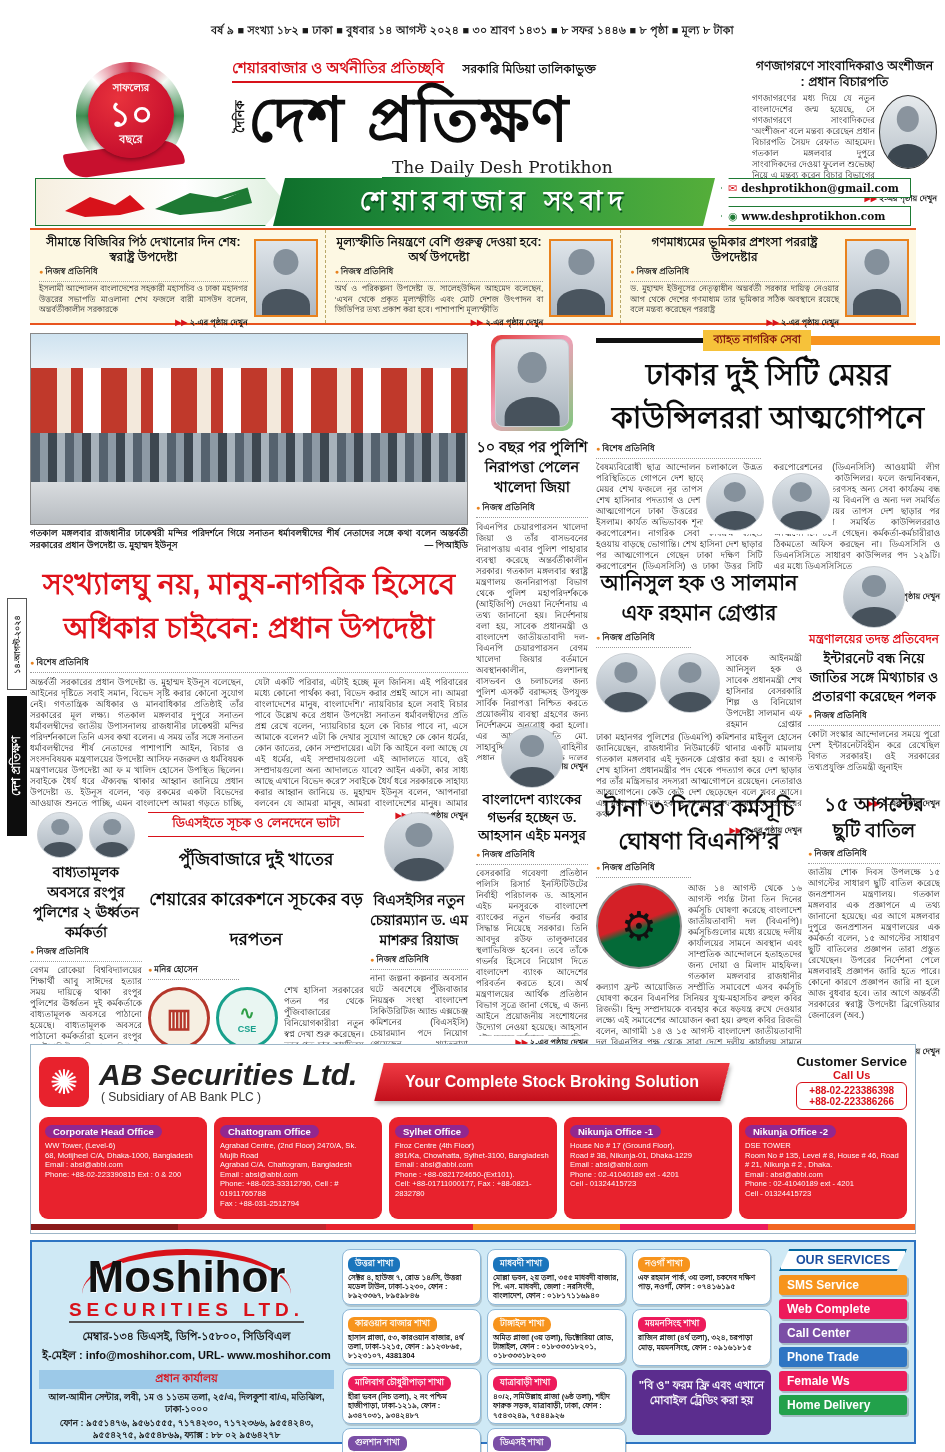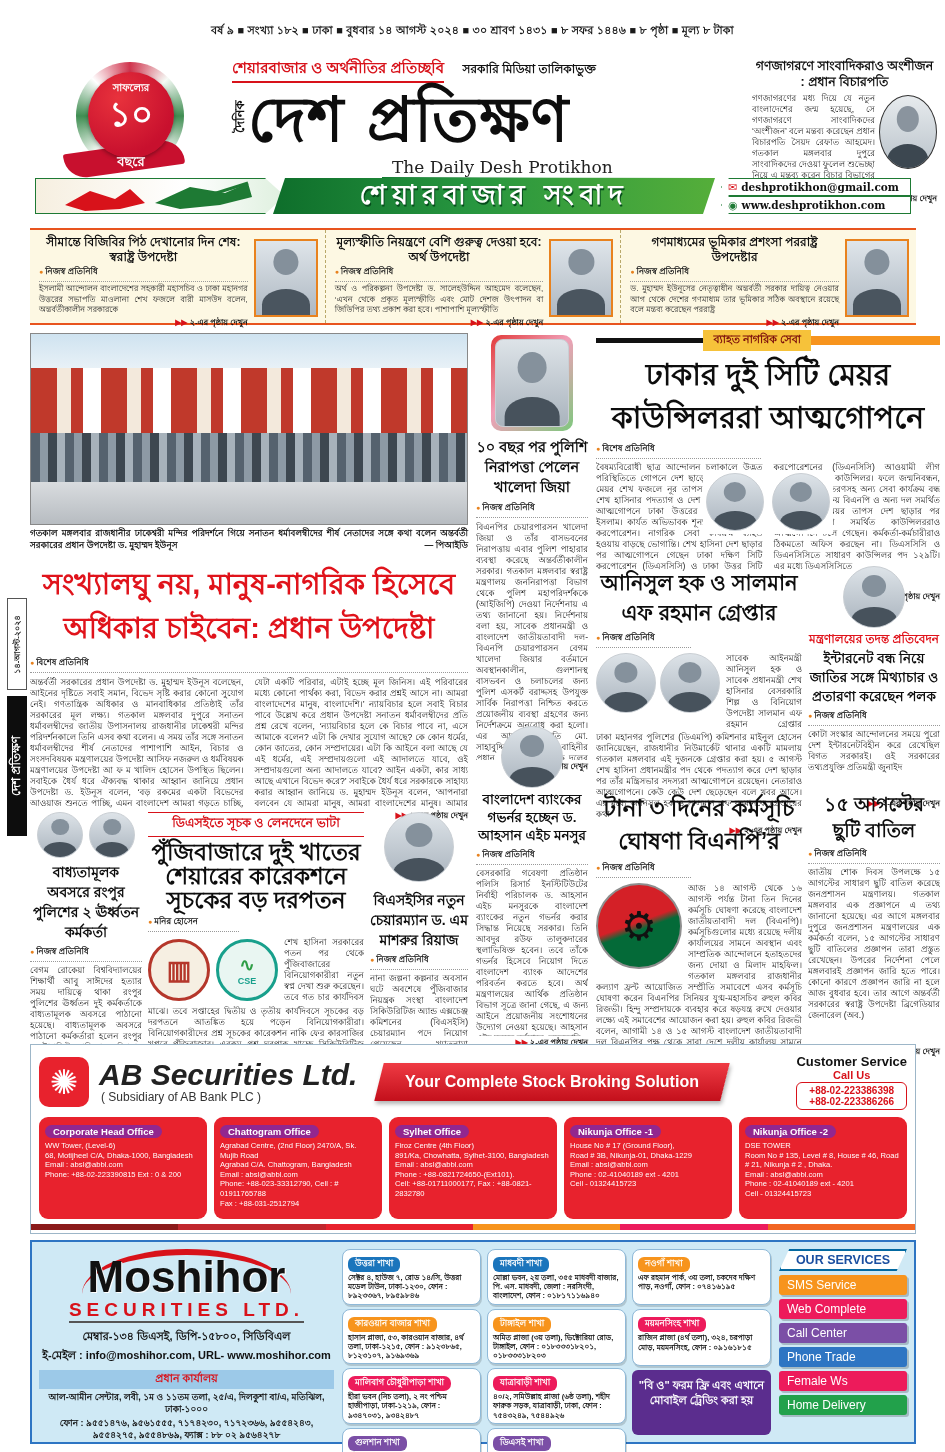--- a/index.html
+++ b/index.html
@@ -12,21 +12,21 @@
   
   .dateline { width:100%; top:22px; font-size:11px; font-weight:bold; color:#1a1a1a; text-align:center; letter-spacing:.2px; }
   .badge { left:58px; top:68px; width:150px; height:110px; }
   .badge-ring { position:absolute; left:18px; top:-6px; width:108px; height:108px; border-radius:50%;
     background:conic-gradient(#c8102e,#f4f9f4,#1e7a34,#fff,#c8102e,#eef6ee,#1e7a34,#fff,#c8102e); opacity:.85; }
   .badge-circle { position:absolute; left:30px; top:4px; width:86px; height:86px; border-radius:50%;
     background:radial-gradient(circle at 35% 30%, #e8323c, #c8102e 70%); color:#fff; text-align:center;
     box-shadow:0 2px 4px rgba(0,0,0,.35); }
   .badge-top { font-size:10px; padding-top:8px; font-weight:bold; }
   .badge-num { font-size:34px; font-weight:bold; line-height:34px; }
-  .badge-bottom { font-size:13px; font-weight:bold;margin-top:21px; }
+  .badge-bottom { font-size:11px; font-weight:bold; }
   .badge-ribbon { position:absolute; left:6px; top:78px; width:120px; height:26px; background:#c8102e;
     border-radius:4px 40px 6px 40px; transform:rotate(-8deg); }
   .mast-center { left:232px; top:56px; width:515px; }
   .mast-tagline { color:#d8121a; font-weight:bold; font-size:15px; display:inline-block; border-bottom:2px solid #d8121a; }
   .mast-listed { color:#111; font-weight:bold; font-size:12px; display:inline-block; margin-left:14px; }
   .mast-title-row { display:flex; align-items:flex-end; margin-top:2px; }
   .mast-daily { font-size:13px; font-weight:bold; color:#111; transform:rotate(-90deg); width:16px; height:60px; line-height:60px; }
   .mast-title { font-size:62px; font-weight:bold; color:#0d0d0d; line-height:70px; letter-spacing:1px;
     font-family:"DejaVu Serif", serif; }
   .mast-sub { font-family:"DejaVu Serif", serif; font-size:17px; color:#222; margin-top:2px; padding-left:160px; }
@@ -35,21 +35,21 @@
   .side-story h3 { font-size:12.5px; line-height:16px; color:#111; text-align:center; }
   .side-story p { font-size:8.5px; line-height:11px; color:#222; text-align:justify; margin-top:3px; }
   .oval-photo { float:right; width:58px; height:74px; border:1px solid #333; border-radius:50%;
     background:linear-gradient(#e7ebee,#b9c2ca); margin:2px 0 2px 4px; position:relative; overflow:hidden; }
   .oval-photo::before { content:""; position:absolute; top:14%; left:50%; transform:translateX(-50%); width:40%; height:36%;
     border-radius:50%; background:#8a949e; }
   .oval-photo::after { content:""; position:absolute; bottom:-10%; left:50%; transform:translateX(-50%); width:74%; height:44%;
     border-radius:50% 50% 0 0; background:#3c4750; }
 
   
-  .gbanner { left:35px; top:178px; width:876px; height:36px; display:flex; align-items:stretch; }
+  .gbanner { left:35px; top:178px; width:876px; height:48px; display:flex; align-items:stretch; }
   .gb-art { width:250px; background:linear-gradient(90deg,#f6efe0,#ffffff 60%,#dff0df); border:1px solid #1e7a34;
     clip-path:polygon(0 0,92% 0,100% 50%,92% 100%,0 100%); display:flex; align-items:center; justify-content:center; }
   .gb-mid { flex:1; background:linear-gradient(90deg,#0e6e2b,#27963f 45%,#55ae3a); display:flex; align-items:center;
     justify-content:center; margin-left:-12px; clip-path:polygon(12px 0,100% 0,calc(100% - 12px) 100%,0 100%); }
   .gb-title { color:#fff; font-weight:bold; font-size:27px; letter-spacing:6px; text-shadow:1px 2px 0 #064d1c; }
   .gb-contact { width:190px; margin-left:6px; display:flex; flex-direction:column; justify-content:space-between; }
   .gb-pill { height:20px; background:#fff; border:1.5px solid #1e7a34; display:flex; align-items:center; gap:4px;
     padding:0 6px; clip-path:polygon(8px 0,100% 0,100% 100%,8px 100%,0 50%); }
   .gb-pill span.txt { font-size:10.5px; font-weight:bold; color:#111; font-family:"DejaVu Serif", serif; }
 
@@ -148,21 +148,21 @@
   .mo-col { flex:1; display:flex; flex-direction:column; gap:4px; }
   .mo-branch { background:#fff; border:1px solid #8fb9d8; border-radius:8px; padding:2px 5px 3px; flex:1;
     box-shadow:1px 2px 0 rgba(0,0,0,.15); }
   .mo-branch .bname { color:#fff; font-size:8.6px; font-weight:bold; border-radius:6px; display:inline-block; padding:0 7px 1px; }
   .mo-branch .baddr { font-size:7.4px; line-height:9.2px; color:#111; font-weight:bold; margin-top:1px; }
   .mo-promo { background:#5b2d8e; color:#fff; font-weight:bold; font-size:11px; text-align:center; border-radius:6px;
     padding:8px 6px; line-height:15px; flex:1; }
   .mo-services { width:128px; }
   .mo-srv-title { background:#fff; border:2px solid #0369a1; color:#1b4fa0; font-weight:bold; font-size:12.5px;
     text-align:center; padding:2px 0; clip-path:polygon(8% 0,100% 0,92% 100%,0 100%); }
-  .mo-srv { color:#fff; font-weight:normal; font-size:12px; text-align:left; padding:3px 8px; margin-top:4px;
+  .mo-srv { color:#fff; font-weight:bold; font-size:12px; text-align:left; padding:3px 8px; margin-top:4px;
     border-radius:3px; box-shadow:2px 2px 0 rgba(0,0,0,.2); }
 </style>
 </head>
 <body>
 
 <div class="page">
 
   <div class="abs dateline">বর্ষ ৯ ■ সংখ্যা ১৮২ ■ ঢাকা ■ বুধবার ১৪ আগস্ট ২০২৪ ■ ৩০ শ্রাবণ ১৪৩১ ■ ৮ সফর ১৪৪৬ ■ ৮ পৃষ্ঠা ■ মূল্য ৮ টাকা</div>
 
   <div class="abs badge">
@@ -359,21 +359,21 @@
       <div class="avatar" style="width:46px; height:46px;"></div>
     </div>
     <div class="hl-blk ctr" style="font-size:14px; line-height:20px; margin-top:4px;">বাধ্যতামূলক অবসরে রংপুর পুলিশের ২ ঊর্ধ্বতন কর্মকর্তা</div>
     <div class="byline" style="margin-top:3px;">নিজস্ব প্রতিনিধি</div>
     <div class="body-txt" style="height:112px; margin-top:3px;">বেগম রোকেয়া বিশ্ববিদ্যালয়ের শিক্ষার্থী আবু সাঈদের হত্যার সময় দায়িত্বে থাকা রংপুর পুলিশের ঊর্ধ্বতন দুই কর্মকর্তাকে বাধ্যতামূলক অবসরে পাঠানো হয়েছে। বাধ্যতামূলক অবসরে পাঠানো কর্মকর্তারা হলেন রংপুর মেট্রোপলিটন পুলিশের কমিশনার মো. মনিরুজ্জামান ও রংপুর রেঞ্জের</div>
     <div class="more">২-এর পৃষ্ঠায় দেখুন</div>
   </div>
 
   <div class="abs" style="left:148px; top:812px; width:216px;">
     <div class="tag-redbox">ডিএসইতে সূচক ও লেনদেনে ভাটা</div>
-    <div class="hl-blk ctr" style="font-size:23px; line-height:24px; margin-top:3px;">পুঁজিবাজারে দুই খাতের শেয়ারের কারেকশনে সূচকের বড় দরপতন</div>
+    <div class="hl-blk ctr" style="font-size:17px; line-height:40px; margin-top:3px;">পুঁজিবাজারে দুই খাতের শেয়ারের কারেকশনে সূচকের বড় দরপতন</div>
     <div class="byline" style="width:42%; margin-top:3px;">মনির হোসেন</div>
     <div style="display:flex; gap:6px; margin-top:5px; align-items:center;">
       <div class="logo-dse">▥</div>
       <div class="logo-cse">
         <span style="font-size:18px;">∿</span>
         <span style="font-size:9px; color:#18a08c;">CSE</span>
       </div>
       <div class="body-txt" style="flex:1; height:66px;">শেখ হাসিনা সরকারের পতন পর থেকে পুঁজিবাজারের বিনিয়োগকারীরা নতুন স্বপ্ন দেখা শুরু করেছেন। তবে গত চার কার্যদিবস সূচকের বড় উত্থানে আস্থা ফিরে আসে বিনিয়োগকারীদের</div>
     </div>
     <div class="body-txt" style="height:64px; margin-top:3px;">মাঝে। তবে সপ্তাহের দ্বিতীয় ও তৃতীয় কার্যদিবসে সূচকের বড় দরপতনে আতঙ্কিত হয়ে পড়েন বিনিয়োগকারীরা। বিনিয়োগকারীদের প্রশ্ন সূচকের কারেকশন নাকি ফের কারসাজির খপ্পরে পুঁজিবাজার। এরকম প্রশ্ন ঘুরপাক খাচ্ছে সিকিউরিটিজ হাউজগুলোতে। কারণ এর আগেও এরকম কয়েক বার</div>
@@ -471,38 +471,38 @@
       <div class="mo-headaddr">ফোন : ৯৫৫১৪৭৬, ৯৫৬১৫৫৫, ৭১৭৪২৩০, ৭১৭২৩৬৬, ৯৫৫৪২৪৩, ৯৫৫৪২৭৫, ৯৫৫৪৮৬৯, ফ্যাক্স : ৮৮ ০২ ৯৫৬৪২৭৮</div>
     </div>
     <div class="mo-cols">
       <div class="mo-col">
         <div class="mo-branch">
           <span class="bname" style="background: rgb(27, 117, 188);">উত্তরা শাখা</span>
           <div class="baddr">সেক্টর ৪, হাউজ ৭, রোড ১৪/সি, উত্তরা মডেল টাউন, ঢাকা-১২৩০, ফোন : ৮৯২৩৩৬৭, ৮৯৫৯৮৪৬</div>
         </div>
         <div class="mo-branch">
           <span class="bname" style="background: rgb(247, 148, 29);">কারওয়ান বাজার শাখা</span>
-          <div class="baddr">হাসান প্লাজা, ৫৩, কারওয়ান বাজার, ৪র্থ তলা, ঢাকা-১২১৫, ফোন : ৯১২৩৮৬৫, ৮১২৩১০৭, ৯১৬৯৩৬৯</div>
+          <div class="baddr">হাসান প্লাজা, ৫৩, কারওয়ান বাজার, ৪র্থ তলা, ঢাকা-১২১৫, ফোন : ৯১২৩৮৬৫, ৮১২৩১০৭, 4381304</div>
         </div>
         <div class="mo-branch">
           <span class="bname" style="background: rgb(237, 27, 91); border-radius: 7px;">মালিবাগ চৌধুরীপাড়া শাখা</span>
           <div class="baddr">হীরা ভবন (নিচ তলা), ২ নং পশ্চিম হাজীপাড়া, ঢাকা-১২১৯, ফোন : ৯৩৪৭০৩১, ৯৩৪২৪৮৭</div>
         </div>
         <div class="mo-branch">
           <span class="bname" style="background: rgb(123, 79, 166);">গুলশান শাখা</span>
           <div class="baddr">প্লট # সিই(এন)(সি) # ১, রোড ৯৭ অ্যান্ড ৯৫, ফ্ল্যাট ৪-এ, গুলশান প্যালাডিয়াম, গুলশান-২, ঢাকা ১২১২, ফোন : ০১৭৩২২৭৯২০৪</div>
         </div>
       </div>
       <div class="mo-col">
         <div class="mo-branch">
           <span class="bname" style="background: rgb(27, 117, 188);">মাধবদী শাখা</span>
           <div class="baddr">মোল্লা ভবন, ২য় তলা, ৩৫৫ মাধবদী বাজার, পি. এস. মাধবদী, জেলা : নরসিংদী, বাংলাদেশ, ফোন : ০১৮১৭১১৬৯৪০</div>
         </div>
         <div class="mo-branch">
-          <span class="bname" style="background: rgb(247, 148, 29);">টাঙ্গাইল শাখা</span>
+          <span class="bname" style="background: rgb(247, 148, 29); border-radius: 7px;">টাঙ্গাইল শাখা</span>
           <div class="baddr">অমিত প্লাজা (৩য় তলা), ভিক্টোরিয়া রোড, টাঙ্গাইল, ফোন : ০১৮৩৩৩১৮২০১, ০১৮৩৩৩১৮২০৩</div>
         </div>
         <div class="mo-branch">
           <span class="bname" style="background: rgb(237, 27, 91);">যাত্রাবাড়ী শাখা</span>
           <div class="baddr">৪০/২, সমিউল্লাহ প্লাজা (৬ষ্ঠ তলা), শহীদ ফারুক সড়ক, যাত্রাবাড়ী, ঢাকা, ফোন : ৭৫৪৩২৪৯, ৭৫৪৪৯২৬</div>
         </div>
         <div class="mo-branch">
           <span class="bname" style="background: rgb(123, 79, 166);">ডিএসই শাখা</span>
           <div class="baddr">ডিএসই এনেক্স বিল্ডিং, রুম নং- ৪২৭, ৯/ই মতিঝিল বা/এ, ৪র্থ তলা, ঢাকা, ফোন : ৯৫৬৪৬২০১</div>
         </div>

